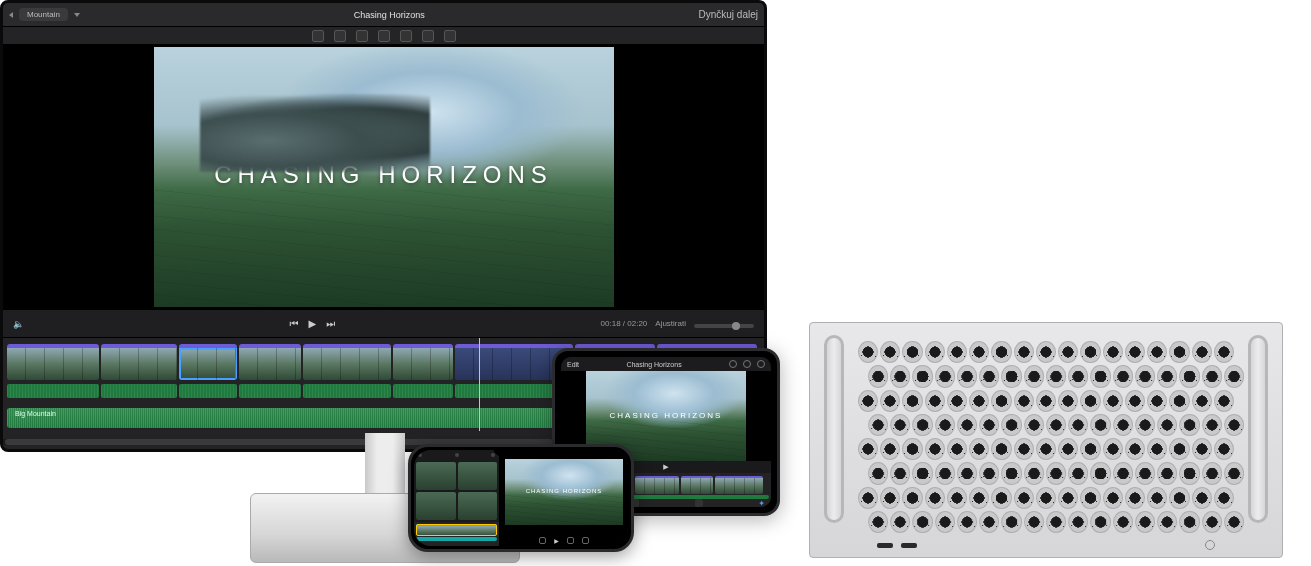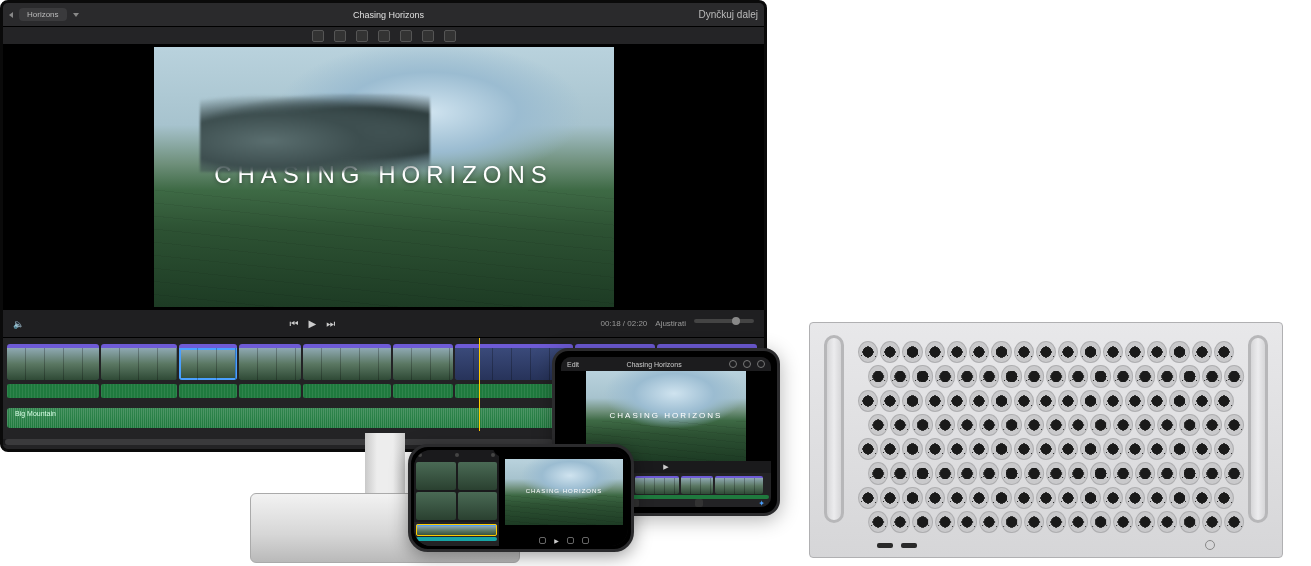--- a/index.html
+++ b/index.html
@@ -133,21 +133,21 @@
   .im-transport {
     height: 28px; flex: 0 0 28px;
     background: #1f1f21;
     display: flex; align-items: center; justify-content: space-between;
     padding: 0 10px;
     border-top: 1px solid #000;
   }
   .im-transport .center { display:flex; gap:10px; align-items:center; color:#ccc; }
   .im-transport .tc { font-size: 8px; color:#999; font-variant-numeric: tabular-nums; }
   .im-transport .ctrl { color:#ccc; font-size: 10px; }
-  .im-transport .right { display:flex; gap:8px; align-items:flex-start; font-size:8px; color:#999; }
+  .im-transport .right { display:flex; gap:8px; align-items:flex-end; font-size:8px; color:#999; }
   .im-transport .slider {
     width: 60px; height: 4px; background:#444; border-radius:2px; position:relative;
   }
   .im-transport .slider::after {
     content:""; position:absolute; right:14px; top:-2px;
     width:8px; height:8px; border-radius:50%; background:#888;
   }
   
   .im-timeline {
     height: 112px; flex: 0 0 112px;
@@ -421,21 +421,21 @@
 </style>
 </head>
 <body>
 
 <div class="monitor">
   <div class="monitor-screen">
     <div class="imovie">
 
       <div class="im-header">
         <span class="chev left"></span>
-        <span class="pill">Horizons</span>
+        <span class="pill">Mountain</span>
         <span class="chev down"></span>
         <span class="title">Chasing Horizons</span>
         <span class="right-label">Dynčkuj dalej</span>
       </div>
 
       <div class="im-toolbar">
         <div class="tool"></div>
         <div class="tool"></div>
         <div class="tool"></div>
         <div class="tool"></div>

